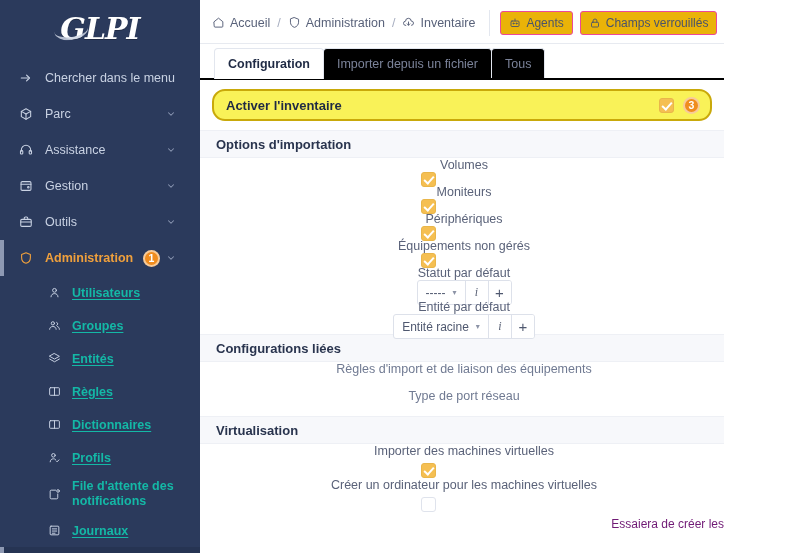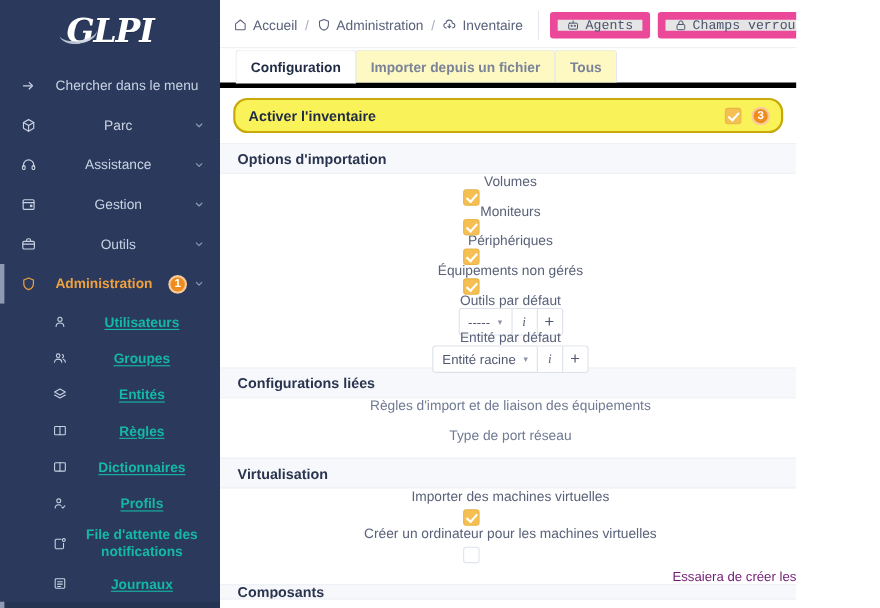--- a/index.html
+++ b/index.html
@@ -39,26 +39,25 @@
     border-bottom: 3px solid #cfd6e4;
     border-radius: 0 0 50% 50%;
     transform: rotate(-8deg);
     opacity: .85;
     pointer-events: none;
   }
   .menu { padding-top: 4px; }
   .mi {
     display: flex; align-items: center;
     height: 36px;
-    padding: 0 14px 0 16px;
+    padding: 0 24px 0 16px;
     color: #c9d2e3;
     font-size: 12.5px;
     position: relative;
     cursor: pointer;
-    text-align: center;
   }
   .mi .ic {
     width: 20px; height: 16px;
     display: inline-flex; align-items: center; justify-content: center;
     margin-right: 9px;
     flex: 0 0 20px;
     color: #c9d2e3;
   }
   .mi .lbl { flex: 1; white-space: nowrap; }
   .mi .chev {
@@ -116,46 +115,45 @@
   }
   .crumbs { display: flex; align-items: center; font-size: 12.5px; color: #59627a; }
   .crumb { display: inline-flex; align-items: center; cursor: pointer; }
   .crumb .ic { margin-right: 5px; display: inline-flex; color: #59627a; }
   .crumb-sep { margin: 0 7px; color: #a7aec0; }
   .tb-divider { width: 1px; height: 26px; background: #e3e7ef; margin: 0 10px 0 14px; flex: 0 0 1px; }
   .tb-btns { display: flex; align-items: center; }
   .tb-btn {
     display: inline-flex; align-items: center;
     height: 24px; padding: 0 8px;
-    border: 7px solid #ec4899; border-radius: 3px;
-    background: #e5e5e5; color: #4a536b;
+    border: 1px solid #ec4899; border-radius: 3px;
+    background: #eab308; color: #4a536b;
     font-size: 12px; margin-right: 7px;
-    cursor: pointer; white-space: nowrap; font-family: Liberation Mono, monospace;
+    cursor: pointer; white-space: nowrap;
   }
   .tb-btn .ic { margin-right: 5px; display: inline-flex; }
 
   .tabsbar {
     flex: 0 0 36px; height: 36px;
     display: flex; align-items: flex-end;
     padding-left: 14px;
     background: #ffffff;
-    border-bottom: 5px solid #000000;
+    border-bottom: 2px solid #000000;
   }
   .tab {
     height: 30px; display: inline-flex; align-items: center;
     padding: 0 13px;
     font-size: 12.5px; color: #7b8399;
     border: 1px solid transparent;
     border-bottom: none;
     border-radius: 4px 4px 0 0;
     cursor: pointer;
-    background: #fef9c3;
+    background: #000000;
     margin-right: -1px;
     border-color: #e2e6ee;
-    font-weight: bold;
   }
   .tab.active {
     color: #1f2a44; font-weight: bold;
     background: #ffffff;
     border-color: #e2e6ee;
     position: relative; z-index: 2;
     margin-bottom: -1px; height: 31px;
   }
 
   .content { flex: 1; overflow: hidden; background: #fff; position: relative; }
@@ -558,21 +556,21 @@
       </div>
 
       <div class="row">
         <span class="lab">Équipements non gérés</span>
         <span class="ctl cb-col">
           <span class="cb"></span>
         </span>
       </div>
 
       <div class="row tall">
-        <span class="lab">Outils par défaut</span>
+        <span class="lab">Statut par défaut</span>
         <span class="ctl">
           <span class="dd-group">
             <span class="dd-val">
               <span>-----</span>
               <span class="caret">▾</span>
             </span>
             <span class="dd-btn i">i</span>
             <span class="dd-btn plus">+</span>
           </span>
         </span>
@@ -615,19 +613,16 @@
         <span class="lab">Créer un ordinateur pour les machines virtuelles</span>
         <span class="ctl cb-col">
           <span class="cb off"></span>
         </span>
       </div>
 
       <div class="warn">
         <span>Essaiera de créer les</span>
       </div>
 
-      <div class="sec-head cut">
-        <span>Composants</span>
-      </div>
 
     </div>
   </div>
 </div>
 
 </body></html>

